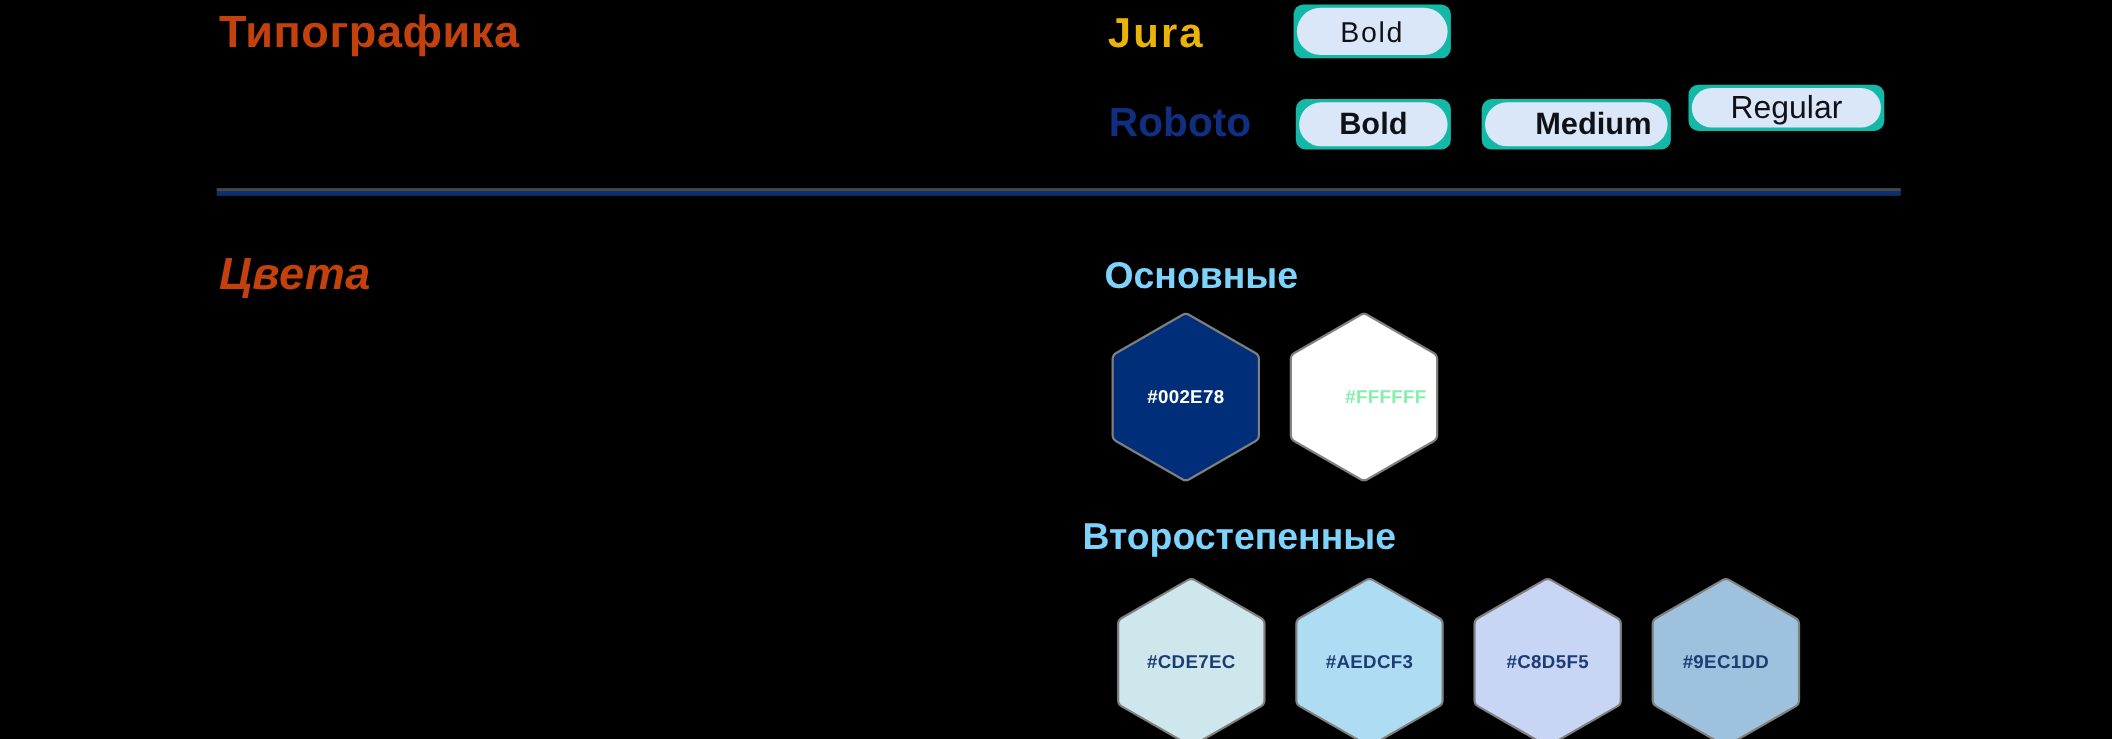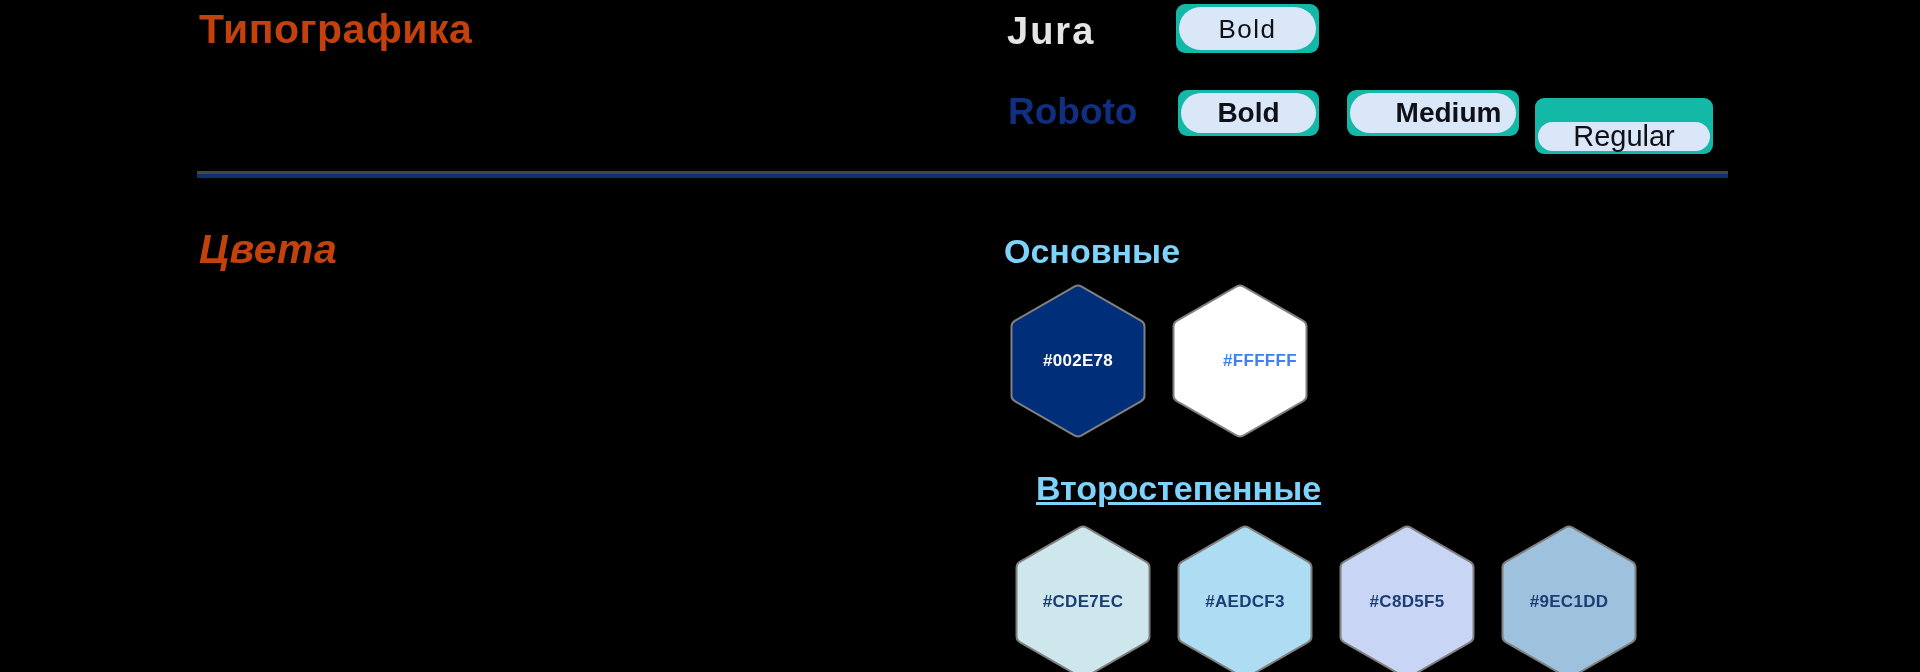--- a/index.html
+++ b/index.html
@@ -14,30 +14,30 @@
 
   
   .page-heading {
     font-size: 41px; font-weight: 800; color: #c2410c;
     letter-spacing: 0.5px; line-height: 1.1; white-space: nowrap;
   }
   #title-typography { left: 199px; top: 7px; }
   #title-colors     { left: 199px; top: 227px; font-style: italic; }
 
   .font-name {
-    font-weight: 700; color: #e5e5e5; white-space: nowrap; line-height: 1;
+    font-weight: 700; color: #eab308; white-space: nowrap; line-height: 1;
   }
   #label-jura   { left: 1007px; top: 12px; font-size: 38px; letter-spacing: 2px; }
   #label-roboto { left: 1008px; top: 93px; font-size: 37px; font-weight: 800; color: #112F80; }
 
   .group-title {
     font-size: 34px; font-weight: 800; color: #7dd3fc; white-space: nowrap; line-height: 1;
   }
   #group-title-primary   { left: 1004px; top: 234px; }
-  #group-title-secondary { left: 1036px; top: 471px; text-decoration: underline; }
+  #group-title-secondary { left: 984px; top: 471px; }
 
   
   #divider {
     left: 197px; top: 171px; width: 1531px; height: 7px;
     background: linear-gradient(180deg, #464646 0%, #464646 40%, #0C3171 40%, #0C3171 100%);
   }
 
   
   .chip {
     position: absolute;
@@ -50,21 +50,21 @@
   .chip-pill {
     flex: 1;
     background: #D9E7F8;
     border-radius: 23px;
     display: flex; align-items: center; justify-content: center;
   }
   .chip-label { color: #101017; line-height: 1; }
   .chip.jura-bold      { left: 1176px; top: 4px;  width: 143px; height: 49px; }
   .chip.roboto-bold    { left: 1178px; top: 90px; width: 141px; height: 46px; }
   .chip.roboto-medium  { left: 1347px; top: 90px; width: 172px; height: 46px; }
-  .chip.roboto-regular { left: 1535px; top: 98px; width: 178px; height: 56px; align-items: flex-end; }
+  .chip.roboto-regular { left: 1535px; top: 77px; width: 178px; height: 42px; }
   .chip.jura-bold      .chip-label { font-size: 26px; font-weight: 500; letter-spacing: 1.5px; }
   .chip.roboto-bold    .chip-label { font-size: 28px; font-weight: 800; }
   .chip.roboto-medium  .chip-label { font-size: 28px; font-weight: 600; margin-left: 31px; }
   .chip.roboto-regular .chip-label { font-size: 29px; font-weight: 400; }
 
   
   .hex { position: absolute; width: 156px; height: 150px; }
   .hex svg { width: 100%; height: 100%; display: block; overflow: visible; }
   .hex-rim  { fill: none; stroke: rgba(255,255,255,0.5); stroke-width: 15; stroke-linejoin: round; }
   .hex-body { stroke-width: 11; stroke-linejoin: round; }
@@ -125,21 +125,21 @@
     <polygon class="hex-body" points="66,6 126,40.5 126,109.5 66,144 6,109.5 6,40.5" fill="#002E78" stroke="#002E78"></polygon>
   </svg>
   <div class="hex-label" style="color: rgb(255, 255, 255);">#002E78</div>
 </div>
 
 <div class="hex p2">
   <svg viewBox="0 0 132 150">
     <polygon class="hex-rim" points="66,6 126,40.5 126,109.5 66,144 6,109.5 6,40.5"></polygon>
     <polygon class="hex-body" points="66,6 126,40.5 126,109.5 66,144 6,109.5 6,40.5" fill="#FFFFFF" stroke="#FFFFFF"></polygon>
   </svg>
-  <div class="hex-label" style="color: #3b82f6; padding-left: 40px;">#FFFFFF</div>
+  <div class="hex-label" style="color: #86efac; padding-left: 40px;">#FFFFFF</div>
 </div>
 
 <div class="abs group-title" id="group-title-secondary">Второстепенные</div>
 
 <div class="hex s1">
   <svg viewBox="0 0 132 150">
     <polygon class="hex-rim" points="66,6 126,40.5 126,109.5 66,144 6,109.5 6,40.5"></polygon>
     <polygon class="hex-body" points="66,6 126,40.5 126,109.5 66,144 6,109.5 6,40.5" fill="#CDE7EC" stroke="#CDE7EC"></polygon>
   </svg>
   <div class="hex-label" style="color: rgb(28, 60, 116);">#CDE7EC</div>

